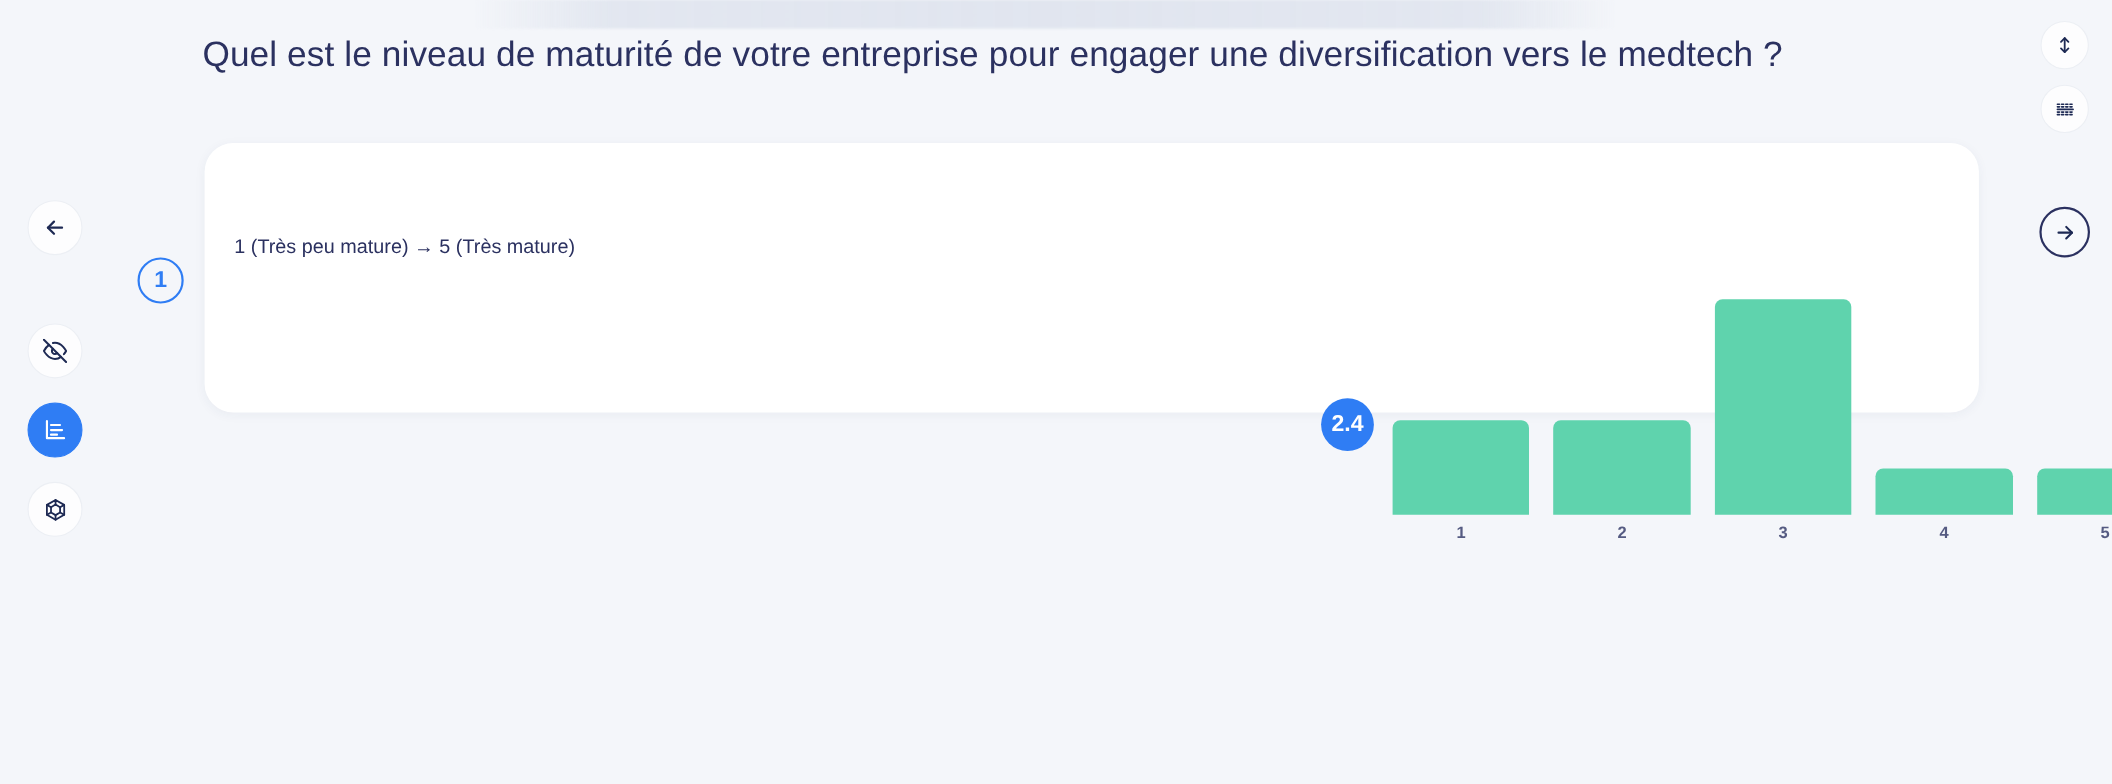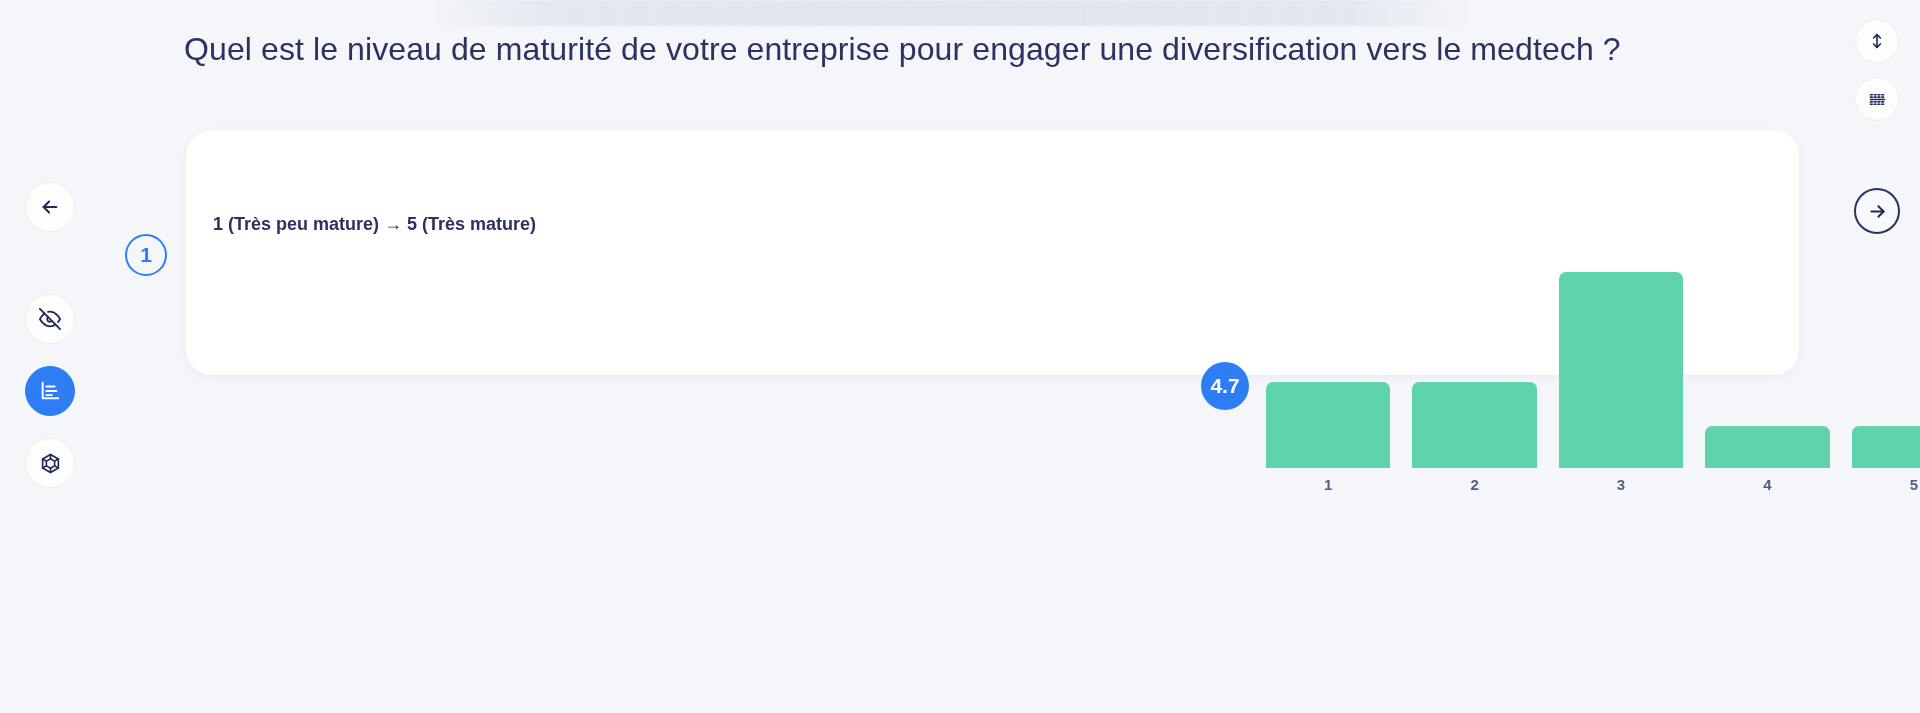--- a/index.html
+++ b/index.html
@@ -90,21 +90,21 @@
     font-weight: 700;
     display: flex;
     align-items: center;
     justify-content: center;
   }
 
   .q-label {
     position: absolute;
     left: 27px; top: 84px;
     font-size: 18px;
-    font-weight: 700;
+    font-weight: 400;
     color: #2b3160;
     white-space: nowrap;
   }
 
   
   .avg-circle {
     position: absolute;
     left: 1015px; top: 232px;
     width: 48px; height: 48px;
     border-radius: 50%;
@@ -243,21 +243,21 @@
     </span>
   </div>
 </div>
 
 <div class="q-badge">1</div>
 
 <div class="card">
 
   <div class="q-label">1 (Très peu mature) → 5 (Très mature)</div>
 
-  <div class="avg-circle">4.7</div>
+  <div class="avg-circle">2.4</div>
 
   <div class="chart">
     <div class="bars">
 
       <div class="bar-col">
         <div class="bar" style="height:43%"></div>
         <div class="bar-label">1</div>
       </div>
 
       <div class="bar-col">

